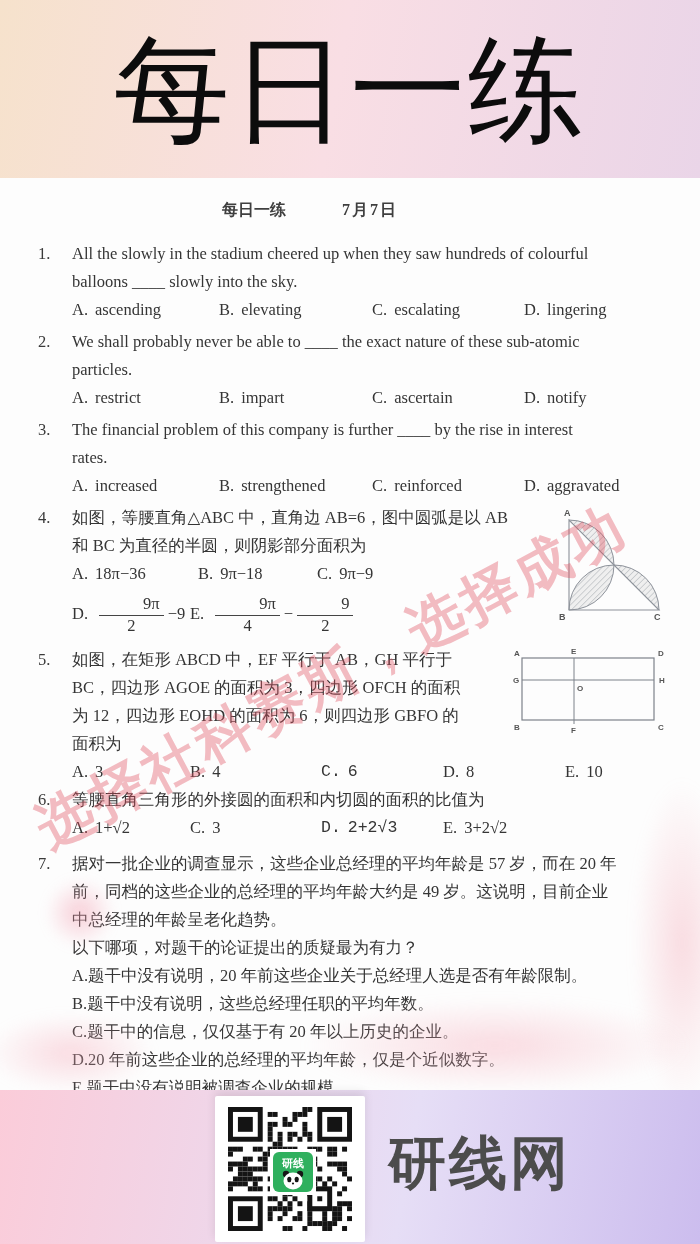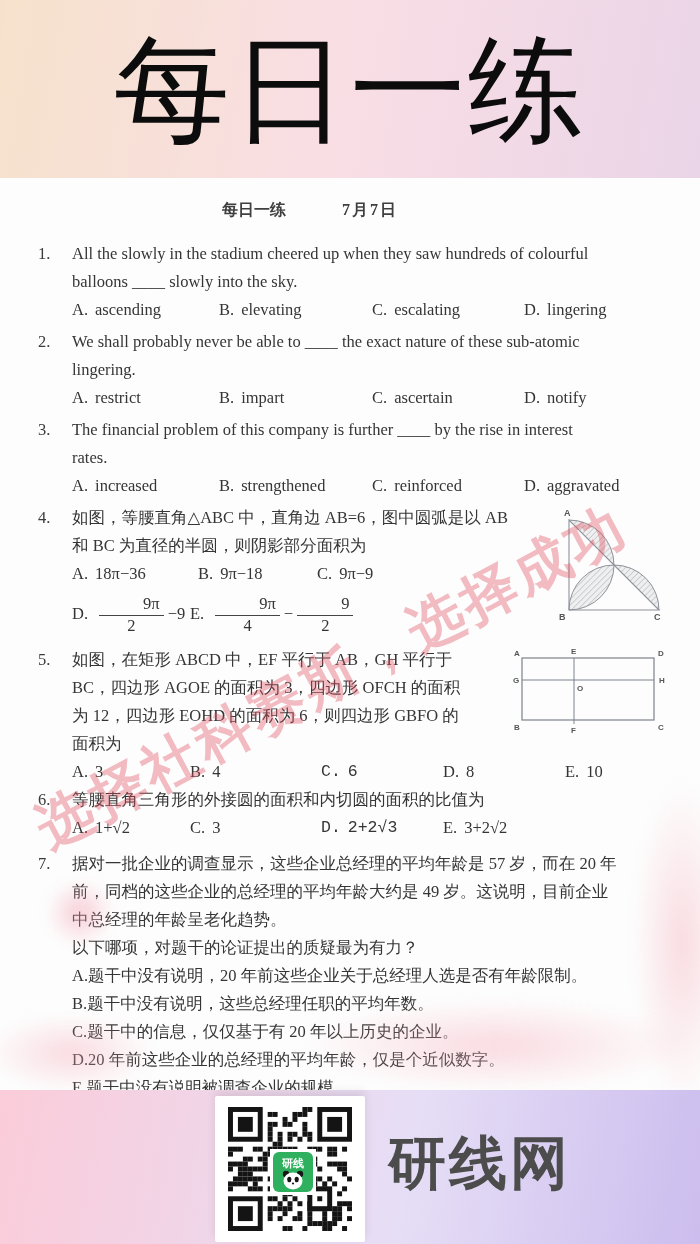--- a/index.html
+++ b/index.html
@@ -101,21 +101,21 @@
           <span class="opt"><span class="olabel">C.</span><span>escalating</span></span>
           <span class="opt"><span class="olabel">D.</span><span>lingering</span></span>
         </div>
       </div>
     </section>
 
     <section class="q q2m">
       <span class="qnum">2.</span>
       <div class="qbody">
         <div class="qline">We shall probably never be able to ____ the exact nature of these sub-atomic</div>
-        <div class="qline">lingering.</div>
+        <div class="qline">particles.</div>
         <div class="opts opts-4">
           <span class="opt"><span class="olabel">A.</span><span>restrict</span></span>
           <span class="opt"><span class="olabel">B.</span><span>impart</span></span>
           <span class="opt"><span class="olabel">C.</span><span>ascertain</span></span>
           <span class="opt"><span class="olabel">D.</span><span>notify</span></span>
         </div>
       </div>
     </section>
 
     <section class="q q3m">

